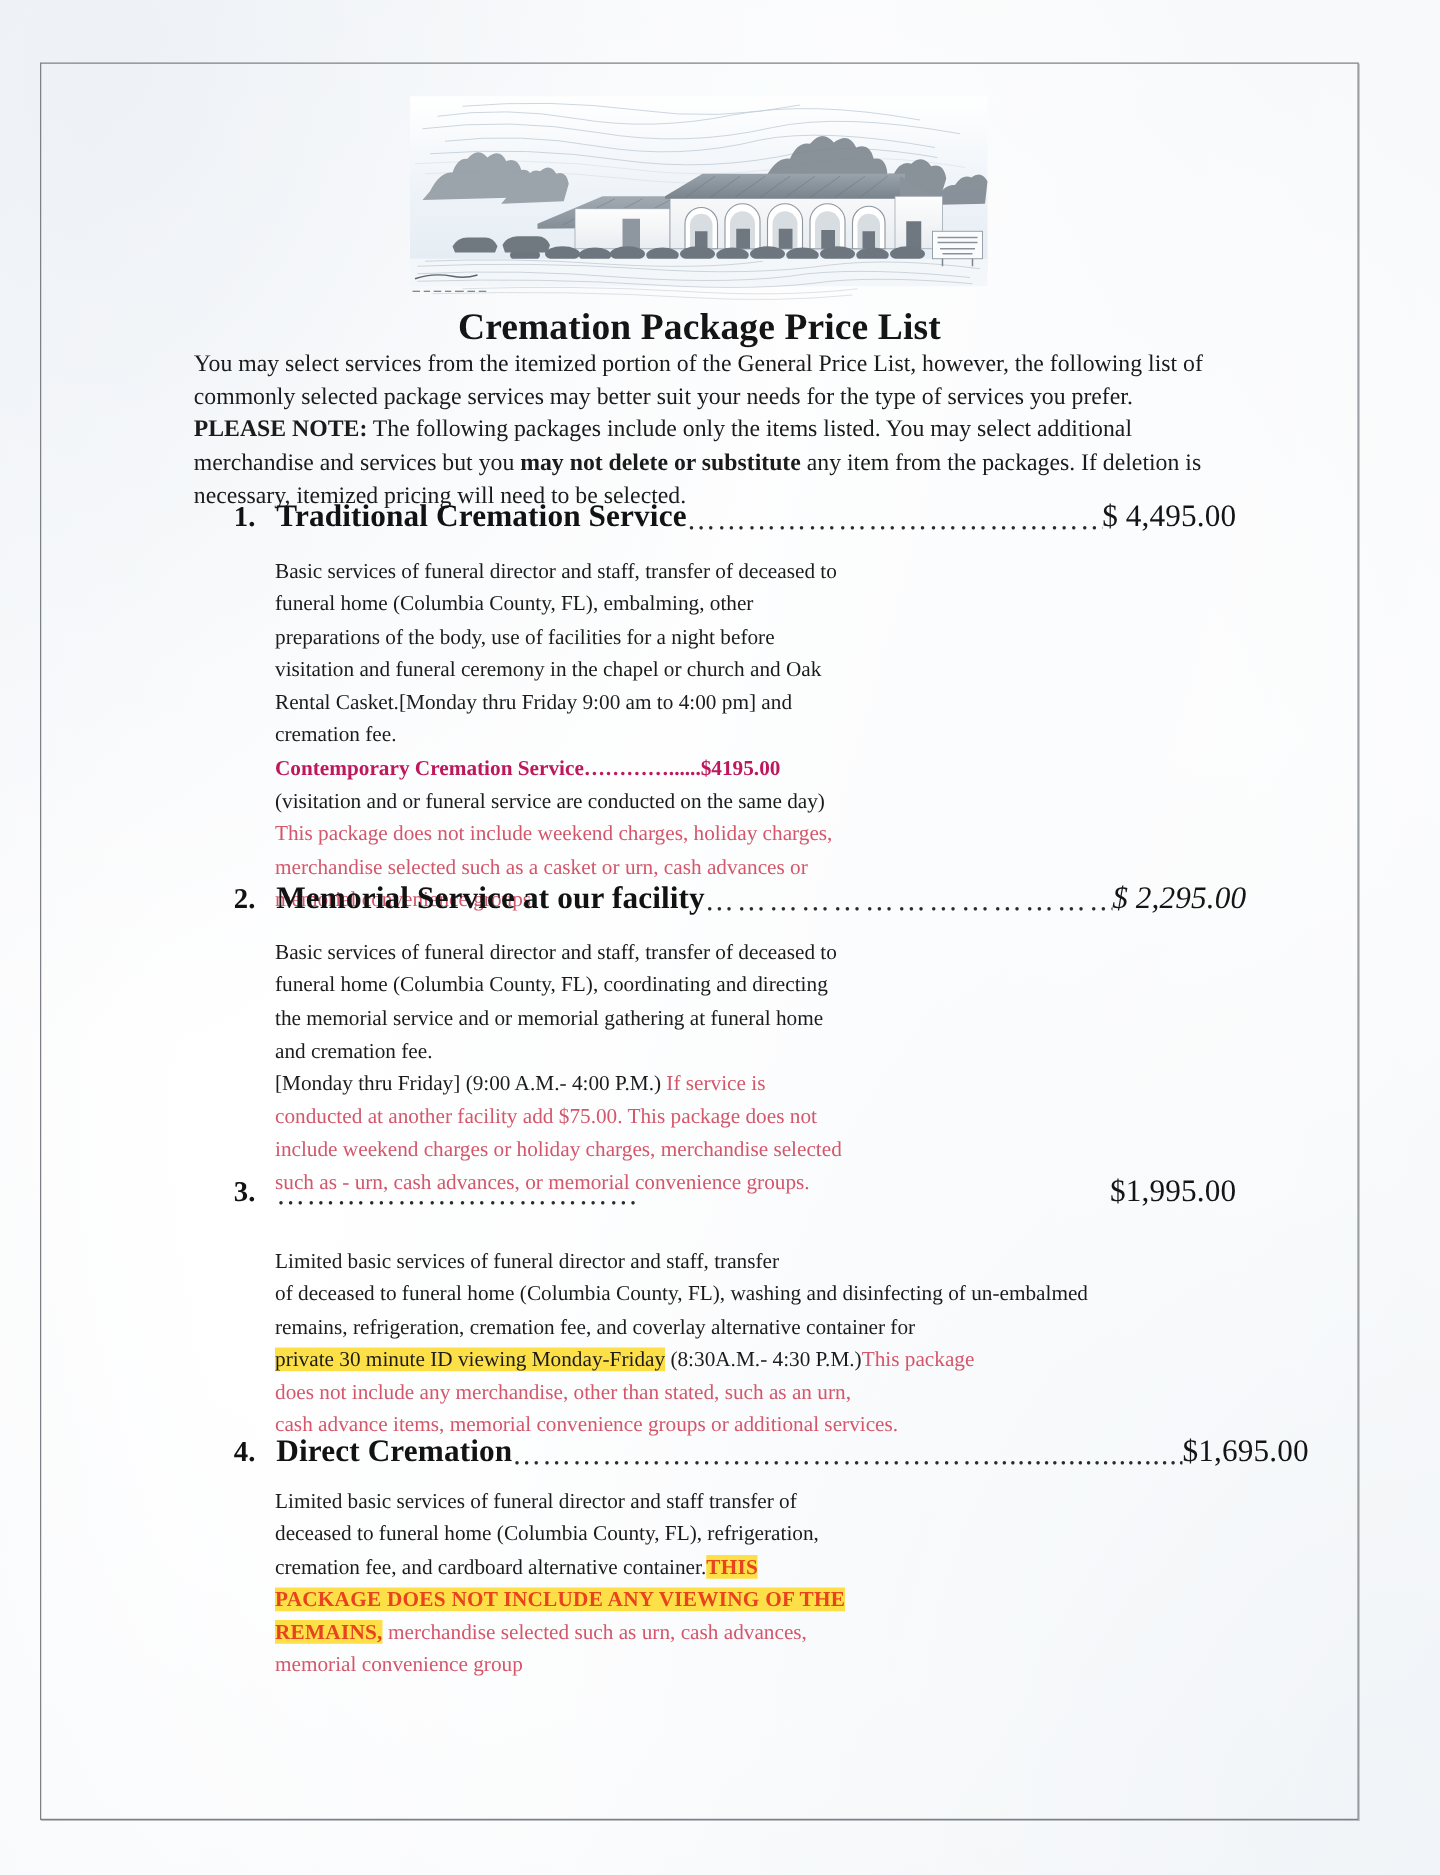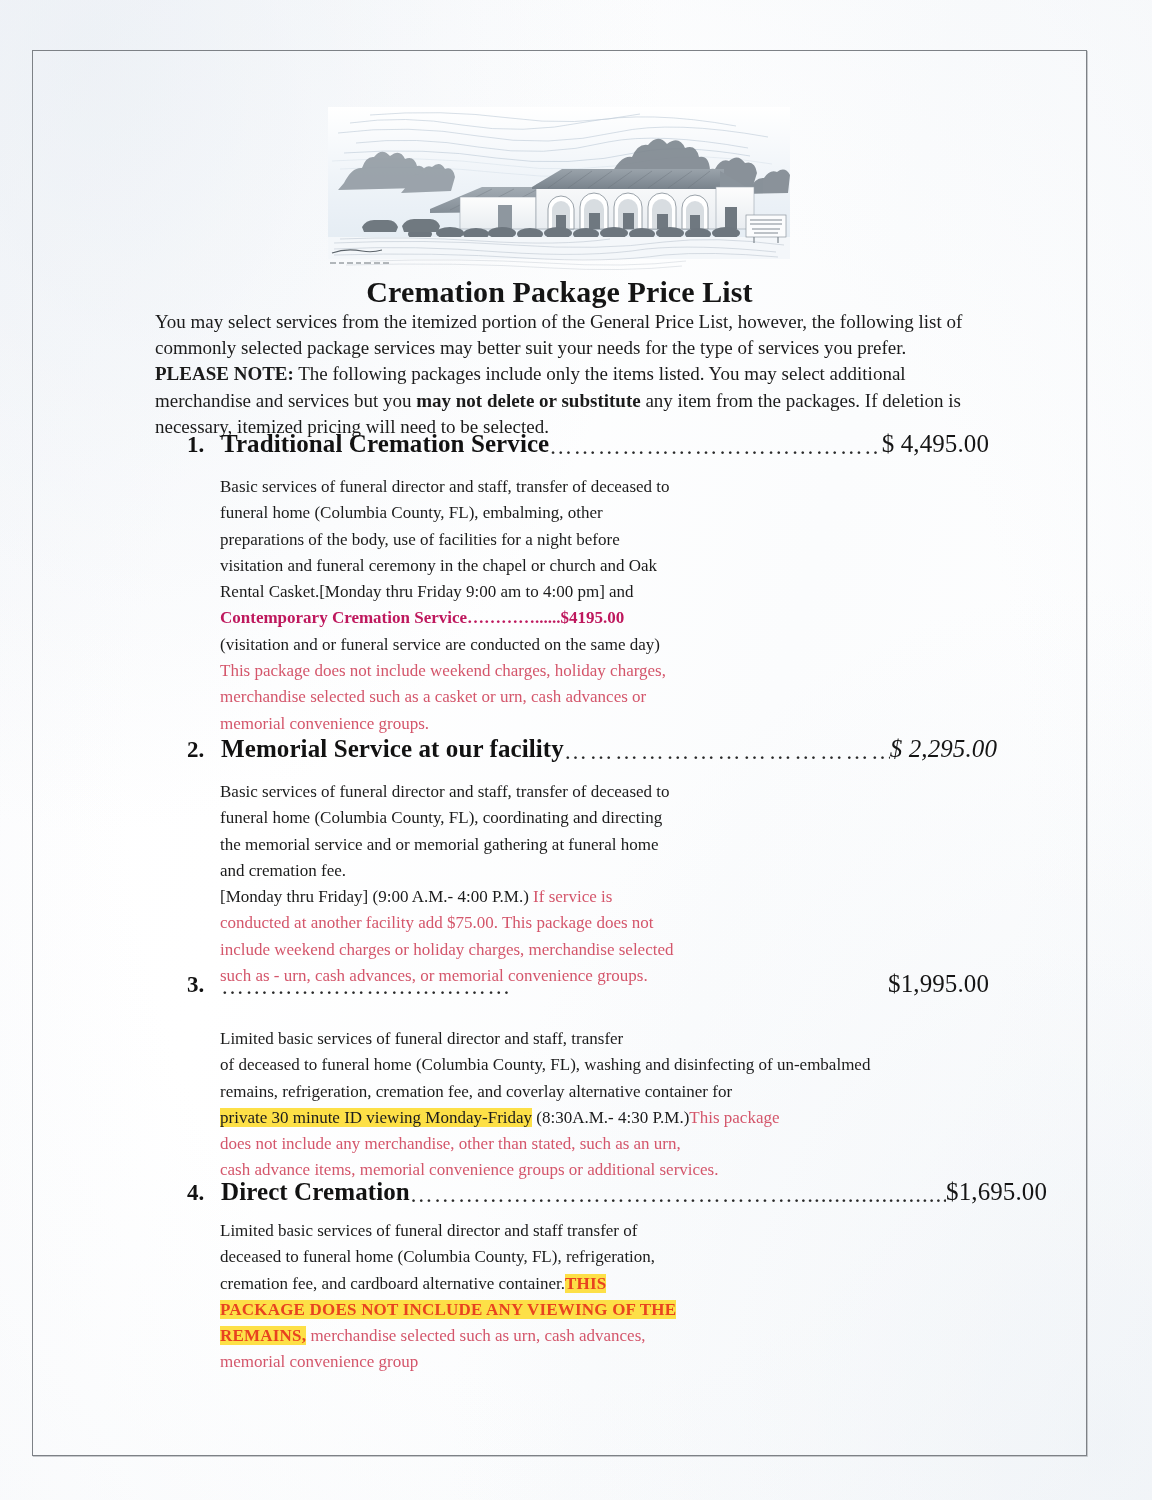--- a/index.html
+++ b/index.html
@@ -44,21 +44,21 @@
     height: 1406px;
     border: 1px solid #7d8186;
     box-shadow: 0.8px 0.8px 0 #b9bcc0;
     box-sizing: border-box;
   }
 
   
   .content {
     position: absolute;
     left: 32px;
-    top: 62px;
+    top: 32px;
     width: 927px;
     height: 1406px;
   }
 
   
   .letterhead {
     position: absolute;
     left: 278px;
     top: 35px;
     width: 498px;
@@ -355,20 +355,21 @@
         <span class="pkg-name">Traditional Cremation Service</span>
         <span class="pkg-leader">……………………………………………………………………………</span>
         <span class="pkg-price">$ 4,495.00</span>
       </div>
       <div class="pkg-body">
         <span class="ln">Basic services of funeral director and staff, transfer of deceased to</span>
         <span class="ln">funeral home (Columbia County, FL), embalming, other</span>
         <span class="ln">preparations of the body, use of facilities for a night before</span>
         <span class="ln">visitation and funeral ceremony in the chapel or church and Oak</span>
         <span class="ln">Rental Casket.[Monday thru Friday 9:00 am to 4:00 pm] and</span>
+        <span class="ln">cremation fee.</span>
         <span class="ln sub-head">Contemporary Cremation Service…………......$4195.00</span>
         <span class="ln">(visitation and or funeral service are conducted on the same day)</span>
         <span class="ln red">This package does not include weekend charges, holiday charges,</span>
         <span class="ln red">merchandise selected such as a casket or  urn, cash advances or</span>
         <span class="ln red">memorial convenience groups.</span>
       </div>
     </div>
 
     <div class="pkg" id="pkg-2">
       <div class="pkg-head">

